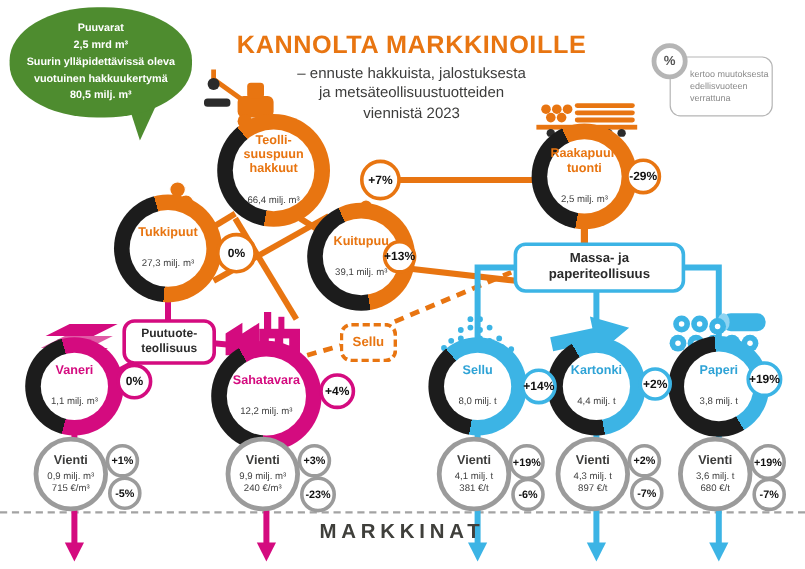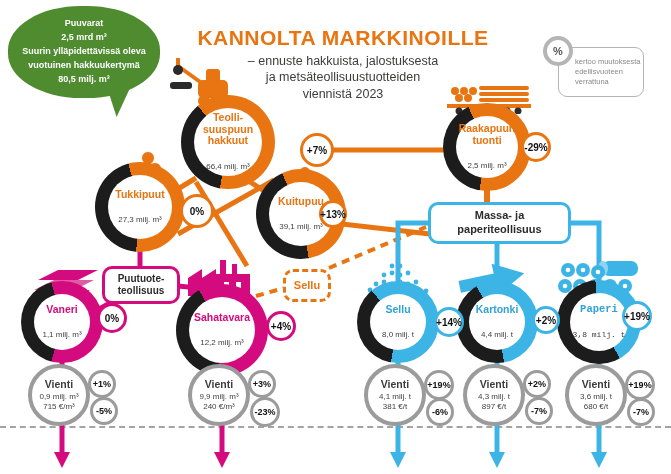--- a/index.html
+++ b/index.html
@@ -33,21 +33,21 @@
   .node-value{font-size:8px;color:#3f3f3f;margin-top:16px;}
   .c-orange{color:#e87511;} .c-magenta{color:#d40b7f;} .c-cyan{color:#2fa3d6;}
   .ring-teol{background:conic-gradient(#e87511 0deg 190deg,#1c1c1c 190deg 320deg,#e87511 320deg 360deg);}
   .ring-raaka{background:conic-gradient(#e87511 0deg 190deg,#1c1c1c 190deg 335deg,#e87511 335deg 360deg);}
   .ring-tukki{background:conic-gradient(#e87511 0deg 185deg,#1c1c1c 185deg 345deg,#e87511 345deg 360deg);}
   .ring-kuitu{background:conic-gradient(#e87511 0deg 170deg,#1c1c1c 170deg 335deg,#e87511 335deg 360deg);}
   .ring-vaneri{background:conic-gradient(#d40b7f 0deg 195deg,#1c1c1c 195deg 345deg,#d40b7f 345deg 360deg);}
   .ring-saha{background:conic-gradient(#d40b7f 0deg 185deg,#1c1c1c 185deg 330deg,#d40b7f 330deg 360deg);}
   .ring-sellu{background:conic-gradient(#3cb4e5 0deg 190deg,#1c1c1c 190deg 320deg,#3cb4e5 320deg 360deg);}
   .ring-kartonki{background:conic-gradient(#3cb4e5 0deg 170deg,#1c1c1c 170deg 330deg,#3cb4e5 330deg 360deg);}
-  .ring-paperi{background:conic-gradient(#3cb4e5 0deg 150deg,#1c1c1c 150deg 355deg,#3cb4e5 355deg 360deg);font-family:Liberation Mono, monospace;}
+  .ring-paperi{background:conic-gradient(#3cb4e5 0deg 150deg,#1c1c1c 150deg 355deg,#3cb4e5 355deg 360deg);}
   
   .badge{position:absolute;border-radius:50%;background:#fff;box-sizing:border-box;
          display:flex;align-items:center;justify-content:center;font-weight:bold;
          font-size:10px;color:#111;z-index:6;border:3px solid #e87511;}
   .b-orange{border-color:#e87511;} .b-magenta{border-color:#d40b7f;}
   .b-cyan{border-color:#3cb4e5;} .b-gray{border-color:#9b9b9b;}
   
   .ibox{position:absolute;background:#fff;border-radius:10px;z-index:5;box-sizing:border-box;
         display:flex;align-items:center;justify-content:center;text-align:center;
         font-weight:bold;color:#2b2b2b;line-height:1.25;}
@@ -351,14 +351,15 @@
   <div class="badge b-gray" style="left:525px;top:397px;width:28px;height:28px;font-size:9px">-7%</div>
 
   <div class="vienti" style="left:565px;top:364px">
     <div class="v-label">Vienti</div>
     <div class="v-line">3,6 milj. t</div>
     <div class="v-line">680 €/t</div>
   </div>
   <div class="badge b-gray" style="left:625px;top:370px;width:30px;height:30px;font-size:9px">+19%</div>
   <div class="badge b-gray" style="left:627px;top:398px;width:28px;height:28px;font-size:9px">-7%</div>
 
+  <div class="abs markets">MARKKINAT</div>
 
 </div>
 
 </body></html>

